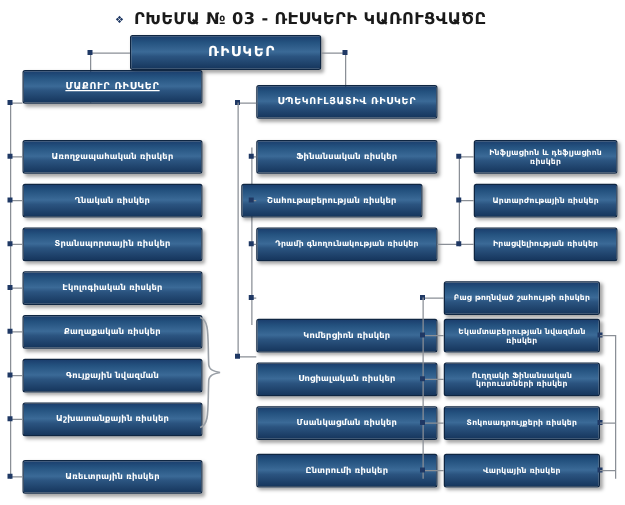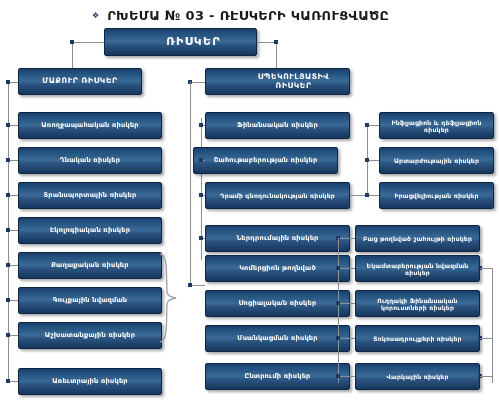--- a/index.html
+++ b/index.html
@@ -129,21 +129,21 @@
   </div>
 
   <div class="hline" style="left:72px; top:42px; width:32px;"></div>
   <div class="vline" style="left:72px; top:42px; height:40px;"></div>
   <div class="joint" style="left:70px; top:40px;"></div>
 
   <div class="hline" style="left:257px; top:42px; width:19px;"></div>
   <div class="vline" style="left:276px; top:42px; height:40px;"></div>
   <div class="joint" style="left:274px; top:40px;"></div>
 
-  <div class="node header" style="left:18px; top:68px; width:124px; height:27px;">
+  <div class="node header" style="left:18px; top:56px; width:144px; height:27px;text-decoration:underline;">
     <span class="label">ՄԱՔՈՒՐ ՌԻՍԿԵՐ</span>
   </div>
 
   <div class="vline" style="left:8px; top:82px; height:301px;"></div>
 
   <div class="hline" style="left:8px; top:82px; width:10px;"></div>
   <div class="joint" style="left:6px; top:80px;"></div>
   <div class="node leaf" style="left:18px; top:112px; width:144px; height:27px;">
     <span class="label">Առողջապահական ռիսկեր</span>
   </div>
@@ -191,21 +191,21 @@
   </div>
   <div class="hline" style="left:8px; top:381px; width:10px;"></div>
   <div class="joint" style="left:6px; top:379px;"></div>
 
   <div class="brace">
     <svg width="22" height="92" viewBox="0 0 22 92">
       <path d="M2,2 C10,4 8,18 9,40 C9.5,44 13,45 18,46 C13,47 9.5,48 9,52 C8,74 10,88 2,90" fill="none" stroke="#9aa0a7" stroke-width="1.3"></path>
     </svg>
   </div>
 
-  <div class="node header" style="left:205px; top:68px; width:145px; height:27px;padding-left:36px;">
+  <div class="node header" style="left:205px; top:68px; width:145px; height:27px;">
     <span class="label">ՍՊԵԿՈՒԼՅԱՏԻՎ ՌԻՍԿԵՐ</span>
   </div>
 
   <div class="hline" style="left:190px; top:82px; width:15px;"></div>
   <div class="joint" style="left:188px; top:80px;"></div>
   <div class="vline" style="left:190px; top:82px; height:203px;"></div>
   <div class="hline" style="left:190px; top:285px; width:15px;"></div>
   <div class="joint" style="left:188px; top:283px;"></div>
 
   <div class="vline" style="left:201px; top:118px; height:142px;"></div>
@@ -221,28 +221,25 @@
   </div>
   <div class="hline" style="left:201px; top:160px; width:4px;"></div>
   <div class="joint" style="left:199px; top:158px;"></div>
 
   <div class="node leaf small" style="left:205px; top:182px; width:145px; height:27px;">
     <span class="label">Դրամի գնողունակության ռիսկեր</span>
   </div>
   <div class="hline" style="left:201px; top:195px; width:4px;"></div>
   <div class="joint" style="left:199px; top:193px;"></div>
 
-  <div class="node leaf" style="left:205px; top:225px; width:145px; height:27px;">
-    <span class="label">Ներդրումային ռիսկեր</span>
-  </div>
   <div class="hline" style="left:201px; top:238px; width:4px;"></div>
   <div class="joint" style="left:199px; top:236px;"></div>
 
   <div class="node leaf" style="left:205px; top:255px; width:145px; height:27px;">
-    <span class="label">Կոմերցիոն թողնված</span>
+    <span class="label">Կոմերցիոն ռիսկեր</span>
   </div>
 
   <div class="node leaf" style="left:205px; top:290px; width:145px; height:27px;">
     <span class="label">Սոցիալական ռիսկեր</span>
   </div>
 
   <div class="node leaf" style="left:205px; top:325px; width:145px; height:27px;">
     <span class="label">Մսանկացման ռիսկեր</span>
   </div>
 

